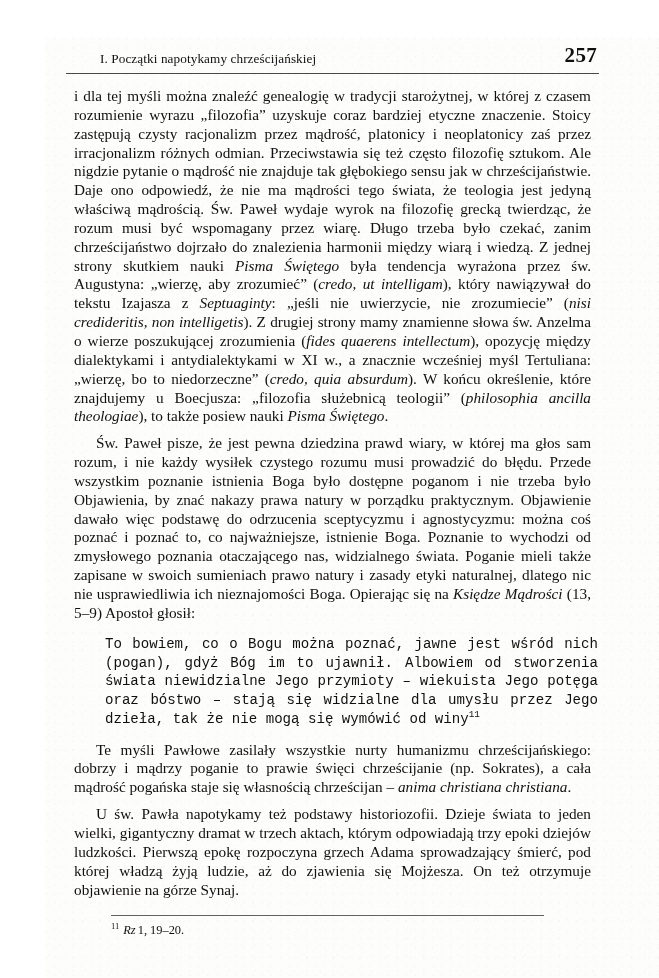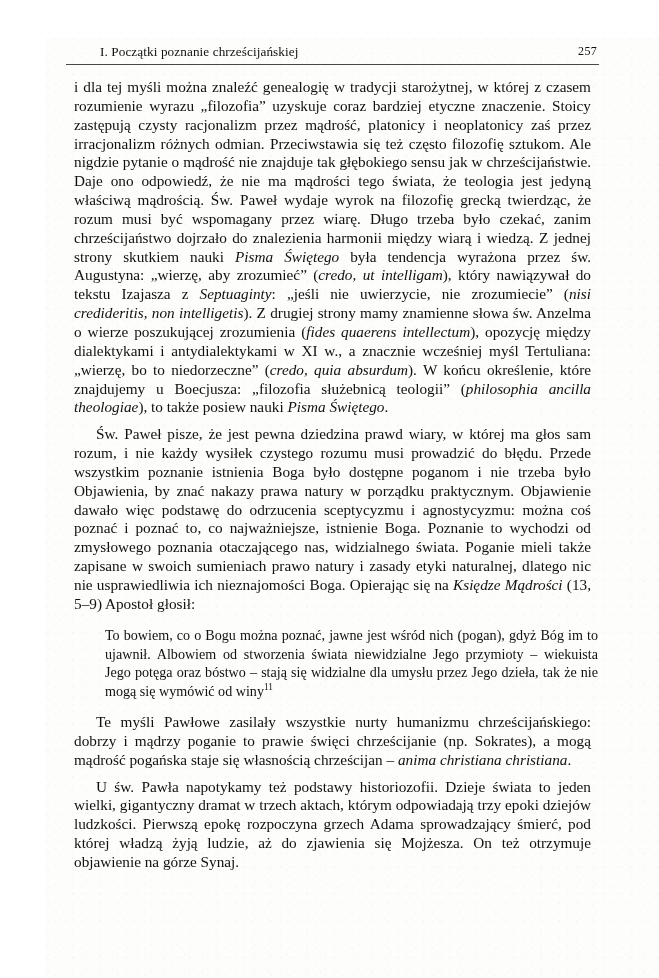--- a/index.html
+++ b/index.html
@@ -61,22 +61,22 @@
     position: relative;
     left: -4px;
     width: 535px;
     box-sizing: border-box;
   }
   .runhead-title {
     font-size: 13.2px;
     white-space: nowrap;
   }
   .runhead-folio {
-    font-size: 12px;
-    font-weight: 400;
+    font-size: 21px;
+    font-weight: 700;
     letter-spacing: 0.3px;
     position: relative;
     top: -1px;
     margin-left: 32px;
   }
   .rule-head {
     width: 533px;
     height: 0;
     border-top: 1.6px solid #2b2b2b;
     margin: 1px 0 13px 0;
@@ -105,21 +105,21 @@
 
   
   .quote {
     font-size: 14.1px;
     line-height: 18.6px;
     text-align: justify;
     margin: 12.5px 0 12.5px 0;
     padding-left: 39px;
     padding-right: 1px;
   }
-  .quote p { margin: 0; }
+  .quote p { margin: 0; font-family: Liberation Mono, monospace; }
 
   sup {
     font-size: 0.66em;
     vertical-align: super;
     line-height: 0;
   }
 
   
   .footnote-zone {
     position: absolute;
@@ -156,39 +156,45 @@
 <body>
 
 <div class="page">
 
   <div class="gutter-left"></div>
   <div class="gutter-top"></div>
 
   <div class="content">
 
     <div class="runhead">
-      <span class="runhead-title">I. Początki poznanie chrześcijańskiej</span>
+      <span class="runhead-title">I. Początki napotykamy chrześcijańskiej</span>
       <span class="runhead-folio">257</span>
     </div>
     <div class="rule-head"></div>
 
     <div class="body-text">
       <div>
           <p><span>i dla tej myśli można znaleźć genealogię w tradycji starożytnej, w której z czasem rozumienie wyrazu „filozofia” uzyskuje coraz bardziej etyczne znaczenie. Stoicy zastępują czysty racjonalizm przez mądrość, platonicy i neoplatonicy zaś przez irracjonalizm różnych odmian. Przeciwstawia się też często filozofię sztukom. Ale nigdzie pytanie o mądrość nie znajduje tak głębokiego sensu jak w chrześcijaństwie. Daje ono odpowiedź, że nie ma mądrości tego świata, że teologia jest jedyną właściwą mądrością. Św. Paweł wydaje wyrok na filozofię grecką twierdząc, że rozum musi być wspomagany przez wiarę. Długo trzeba było czekać, zanim chrześcijaństwo dojrzało do znalezienia harmonii między wiarą i wiedzą. Z jednej strony skutkiem nauki </span><i>Pisma Świętego</i><span> była tendencja wyrażona przez św. Augustyna: „wierzę, aby zrozumieć” (</span><i>credo, ut intelligam</i><span>), który nawiązywał do tekstu Izajasza z </span><i>Septuaginty</i><span>: „jeśli nie uwierzycie, nie zrozumiecie” (</span><i>nisi credideritis, non intelligetis</i><span>). Z drugiej strony mamy znamienne słowa św. Anzelma o wierze poszukującej zrozumienia (</span><i>fides quaerens intellectum</i><span>), opozycję między dialektykami i antydialektykami w XI w., a znacznie wcześniej myśl Tertuliana: „wierzę, bo to niedorzeczne” (</span><i>credo, quia absurdum</i><span>). W końcu określenie, które znajdujemy u Boecjusza: „filozofia służebnicą teologii” (</span><i>philosophia ancilla theologiae</i><span>), to także posiew nauki </span><i>Pisma Świętego</i><span>.</span></p>
           <p class="indent"><span>Św. Paweł pisze, że jest pewna dziedzina prawd wiary, w której ma głos sam rozum, i nie każdy wysiłek czystego rozumu musi prowadzić do błędu. Przede wszystkim poznanie istnienia Boga było dostępne poganom i nie trzeba było Objawienia, by znać nakazy prawa natury w porządku praktycznym. Objawienie dawało więc podstawę do odrzucenia sceptycyzmu i agnostycyzmu: można coś poznać i poznać to, co najważniejsze, istnienie Boga. Poznanie to wychodzi od zmysłowego poznania otaczającego nas, widzialnego świata. Poganie mieli także zapisane w swoich sumieniach prawo natury i zasady etyki naturalnej, dlatego nic nie usprawiedliwia ich nieznajomości Boga. Opierając się na </span><i>Księdze Mądrości</i><span> (13, 5–9) Apostoł głosił:</span></p>
         </div>
     </div>
 
     <div class="quote">
       <p><span>To bowiem, co o Bogu można poznać, jawne jest wśród nich (pogan), gdyż Bóg im to ujawnił. Albowiem od stworzenia świata niewidzialne Jego przymioty – wiekuista Jego potęga oraz bóstwo – stają się widzialne dla umysłu przez Jego dzieła, tak że nie mogą się wymówić od winy</span><sup>11</sup></p>
     </div>
 
     <div class="body-text">
       <div>
-          <p class="indent"><span>Te myśli Pawłowe zasilały wszystkie nurty humanizmu chrześcijańskiego: dobrzy i mądrzy poganie to prawie święci chrześcijanie (np. Sokrates), a mogą mądrość pogańska staje się własnością chrześcijan – </span><i>anima christiana christiana</i><span>.</span></p>
+          <p class="indent"><span>Te myśli Pawłowe zasilały wszystkie nurty humanizmu chrześcijańskiego: dobrzy i mądrzy poganie to prawie święci chrześcijanie (np. Sokrates), a cała mądrość pogańska staje się własnością chrześcijan – </span><i>anima christiana christiana</i><span>.</span></p>
           <p class="indent"><span>U św. Pawła napotykamy też podstawy historiozofii. Dzieje świata to jeden wielki, gigantyczny dramat w trzech aktach, którym odpowiadają trzy epoki dziejów ludzkości. Pierwszą epokę rozpoczyna grzech Adama sprowadzający śmierć, pod której władzą żyją ludzie, aż do zjawienia się Mojżesza. On też otrzymuje objawienie na górze Synaj.</span></p>
         </div>
     </div>
 
   </div>
 
+  <div class="footnote-zone">
+    <div class="rule-foot"></div>
+    <div class="footnote">
+      <span class="fn-marker">11</span><span class="fn-src">Rz</span><span>1, 19–20.</span>
+    </div>
+  </div>
 
 </div>
 
 </body></html>

